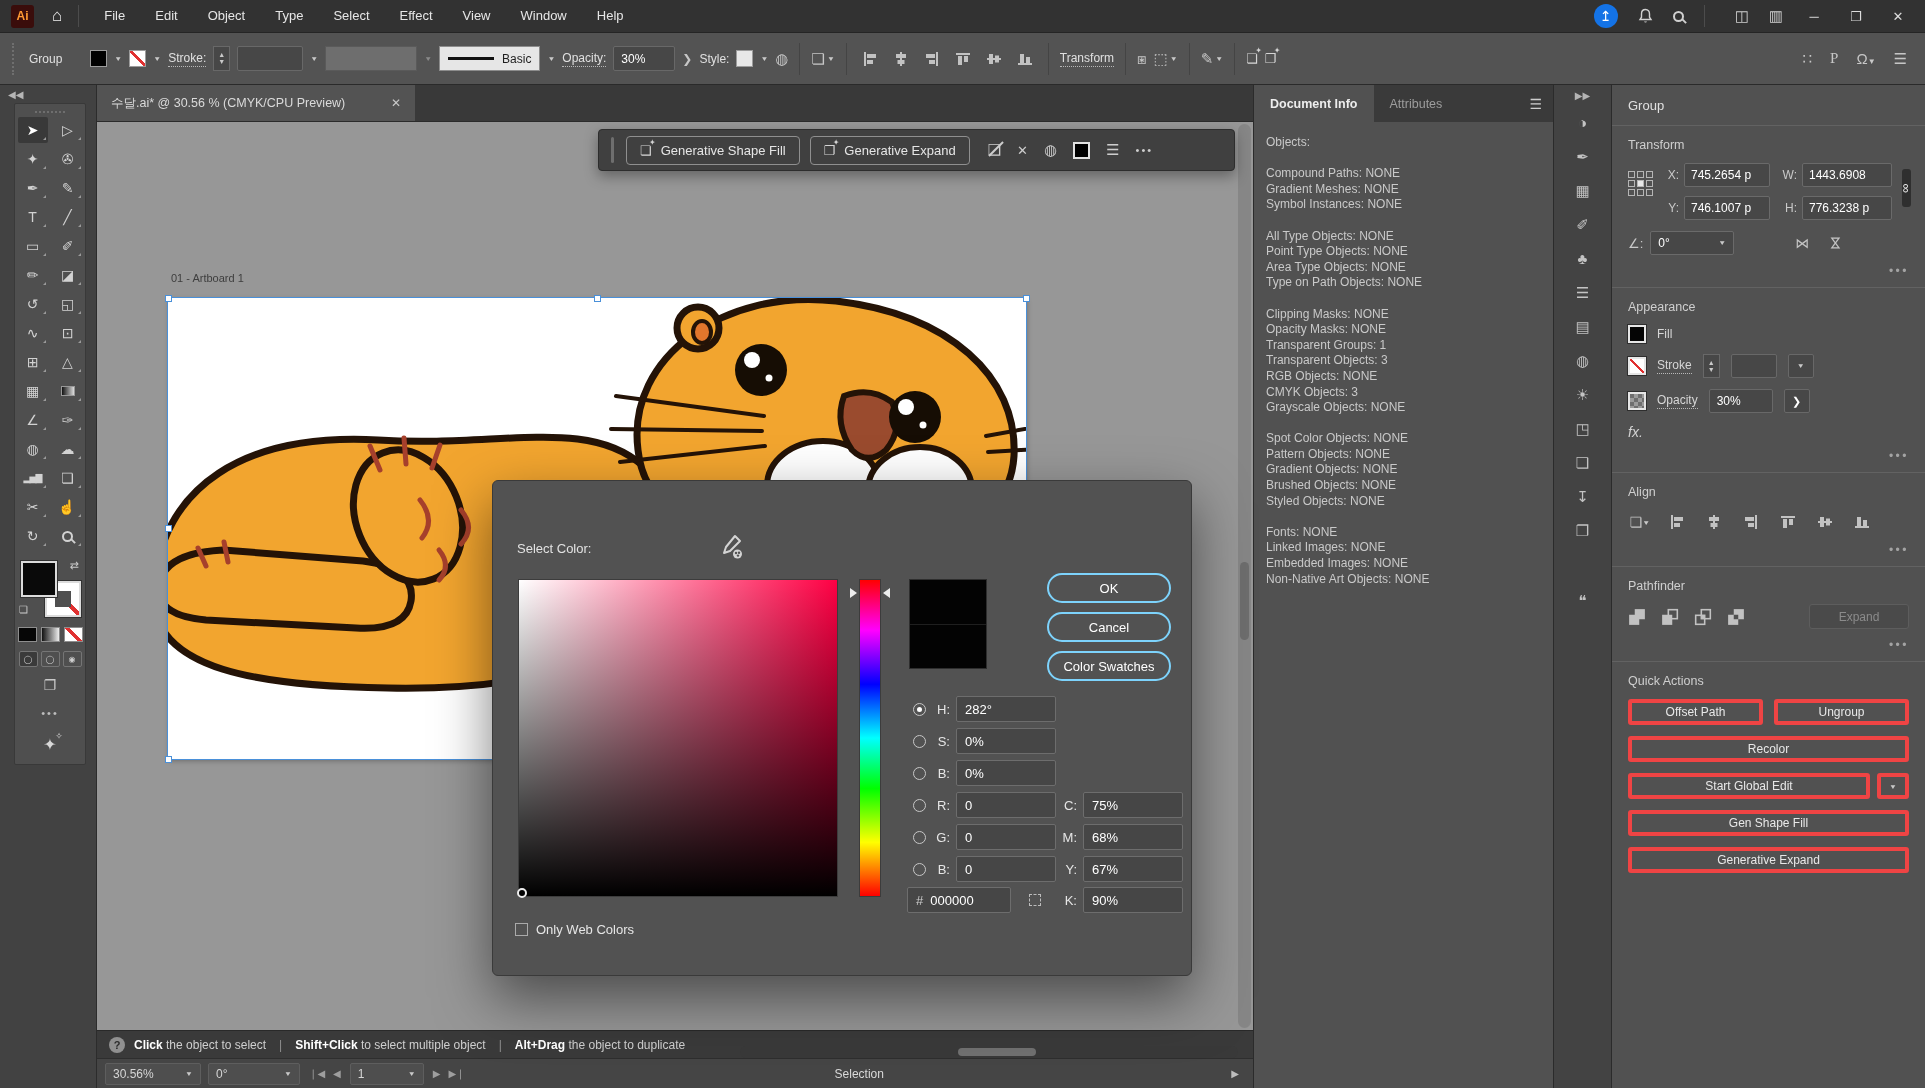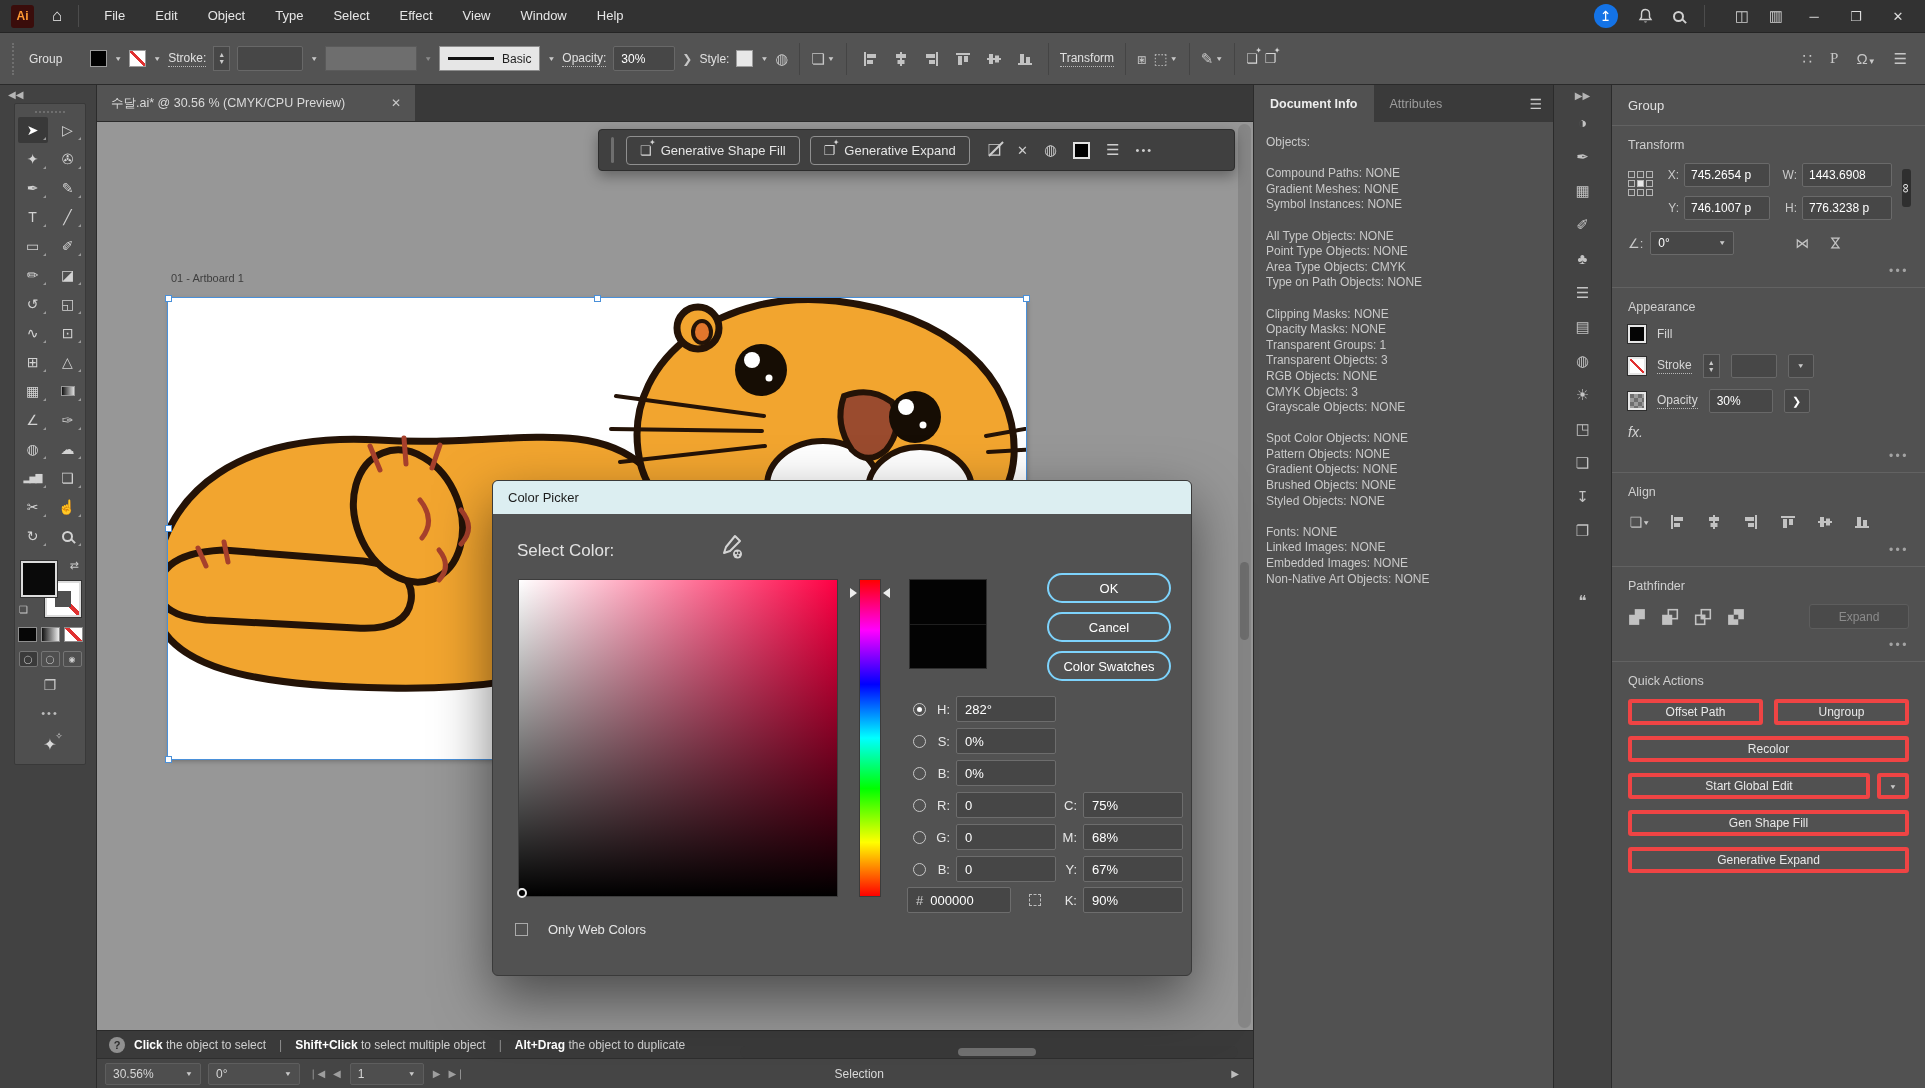--- a/index.html
+++ b/index.html
@@ -99,41 +99,41 @@
 .bb-status .play{position:absolute;right:6px;color:#bdbdbd;font-size:10px}
 .hscroll{position:absolute;left:643px;bottom:30px;width:498px;height:12px;background:#393939;border-radius:6px;z-index:2}
 .hscroll .thumb{position:absolute;left:218px;width:78px;top:2px;bottom:2px;background:#707070;border-radius:5px}
 
 
 .artboard svg{display:block;width:858px;height:461px}
 
 
 .cp{position:absolute;left:492px;top:480px;width:700px;height:496px;background:#525252;border:1px solid #3a3a3a;border-radius:6px;box-shadow:0 22px 55px rgba(0,0,0,.5);z-index:50}
 .cp-header{height:33px;background:#dceef1;border-radius:5px 5px 0 0;display:flex;align-items:center;padding:0 15px;font-size:13px;color:#1c1c1c}
-.cp-select{position:absolute;left:24px;top:60px;font-size:17px;color:#e2e2e2}
+.cp-select{position:absolute;left:24px;top:60px;font-size:13px;color:#e2e2e2}
 .cp-eyedrop{position:absolute;left:224px;top:52px}
 .cp-sb{position:absolute;left:25px;top:98px;width:320px;height:318px;border:1px solid #3c3c3c;background:linear-gradient(to top,#000,rgba(0,0,0,0)),linear-gradient(to right,#fff,#ff0044)}
 .cp-sb .picker{position:absolute;left:-2px;bottom:-2px;width:10px;height:10px;border:2px solid #ececec;border-radius:50%}
 .cp-hue{position:absolute;left:366px;top:98px;width:22px;height:318px;border:1px solid #3c3c3c;background:linear-gradient(to bottom,#f00 0%,#f0f 16%,#00f 33%,#0ff 50%,#0f0 66%,#ff0 83%,#f00 100%)}
 .hue-ar{position:absolute;width:0;height:0;border-top:5px solid transparent;border-bottom:5px solid transparent}
 .hue-l{left:357px;top:107px;border-left:7px solid #ededed}
 .hue-r{left:390px;top:107px;border-right:7px solid #ededed}
 .cp-preview{position:absolute;left:416px;top:98px;width:78px;height:90px;background:#030303;border:1px solid #2e2e2e}
 .cp-preview::after{content:'';position:absolute;left:0;right:0;top:44px;height:1px;background:#1f1f1f}
 .cp-btn{position:absolute;left:554px;width:124px;height:30px;border:2px solid #7dd3fc;border-radius:16px;background:transparent;color:#fff;font-size:13px;display:flex;align-items:center;justify-content:center}
 .cp-row{position:absolute;display:flex;align-items:center;gap:6px;font-size:13px;color:#e6e6e6}
 .radio{width:13px;height:13px;border:1px solid #c7c7c7;border-radius:50%;position:relative;flex:none}
 .radio.sel::after{content:'';position:absolute;left:3px;top:3px;width:5px;height:5px;border-radius:50%;background:#fff}
 .cp-lab{width:18px;text-align:right}
 .cp-input{width:100px;height:26px;background:#464646;border:1px solid #6d6d6d;border-radius:2px;color:#fff;display:flex;align-items:center;padding:0 8px}
 .hex-input{width:104px}
 .hex-hash{color:#cfcfcf;margin-right:7px}
 .copy-ico{width:12px;height:12px;border:1px dashed #bdbdbd;margin-left:12px}
 .cmyk-lab{width:20px;text-align:right}
-.only-web{position:absolute;left:22px;top:441px;display:flex;align-items:center;gap:20px;font-size:13px;color:#e6e6e6}
+.only-web{position:absolute;left:22px;top:441px;display:flex;align-items:center;gap:8px;font-size:13px;color:#e6e6e6}
 .checkbox{width:13px;height:13px;border:1px solid #aaa;background:transparent}
 
 
 .panel-tabs{height:37px;background:#3a3a3a;display:flex;align-items:stretch;flex:none}
 .ptab{padding:0 16px;display:flex;align-items:center;font-size:12.5px;color:#9d9d9d}
 .ptab.active{background:#515151;color:#ededed;font-weight:bold}
 .ptab-menu{margin-left:auto;display:flex;align-items:center;padding-right:11px;color:#cdcdcd;font-size:14px}
 .docinfo{position:absolute;left:1253px;top:85px;width:300px;bottom:0;background:#515151;border-left:1px solid #2b2b2b;display:flex;flex-direction:column}
 .di-body{padding:13px 12px;font-size:12px;line-height:15.6px;color:#c9c9c9}
 .di-line{min-height:15.6px}
@@ -465,23 +465,20 @@
         <span>▶❘</span>
       </div>
       <div class="bb-status">
         <span>Selection</span>
         <span class="play">▶</span>
       </div>
     </div>
   </div>
 
   <div class="cp">
-    <div class="cp-header">
-        <span>Color Picker</span>
-      </div>
     <div class="cp-select">Select Color:</div>
     <div class="cp-eyedrop">
       <svg width="28" height="28" viewBox="0 0 28 28">
           <path d="M18 3 l5 5 -10 10 -6 2 2-6z" fill="none" stroke="#d4d4d4" stroke-width="2" stroke-linejoin="round"></path>
           <circle cx="20.5" cy="21" r="4.5" fill="#d4d4d4"></circle>
           <circle cx="19" cy="20" r="1.2" fill="#525252"></circle>
           <circle cx="22" cy="19.8" r="1.2" fill="#525252"></circle>
           <circle cx="21" cy="22.6" r="1.2" fill="#525252"></circle>
         </svg>
     </div>
@@ -563,21 +560,21 @@
     </div>
     <div class="di-body">
       <div class="di-line">Objects:</div>
       <div class="di-line"></div>
       <div class="di-line">Compound Paths: NONE</div>
       <div class="di-line">Gradient Meshes: NONE</div>
       <div class="di-line">Symbol Instances: NONE</div>
       <div class="di-line"></div>
       <div class="di-line">All Type Objects: NONE</div>
       <div class="di-line">Point Type Objects: NONE</div>
-      <div class="di-line">Area Type Objects: CMYK</div>
+      <div class="di-line">Area Type Objects: NONE</div>
       <div class="di-line">Type on Path Objects: NONE</div>
       <div class="di-line"></div>
       <div class="di-line">Clipping Masks: NONE</div>
       <div class="di-line">Opacity Masks: NONE</div>
       <div class="di-line">Transparent Groups: 1</div>
       <div class="di-line">Transparent Objects: 3</div>
       <div class="di-line">RGB Objects: NONE</div>
       <div class="di-line">CMYK Objects: 3</div>
       <div class="di-line">Grayscale Objects: NONE</div>
       <div class="di-line"></div>

